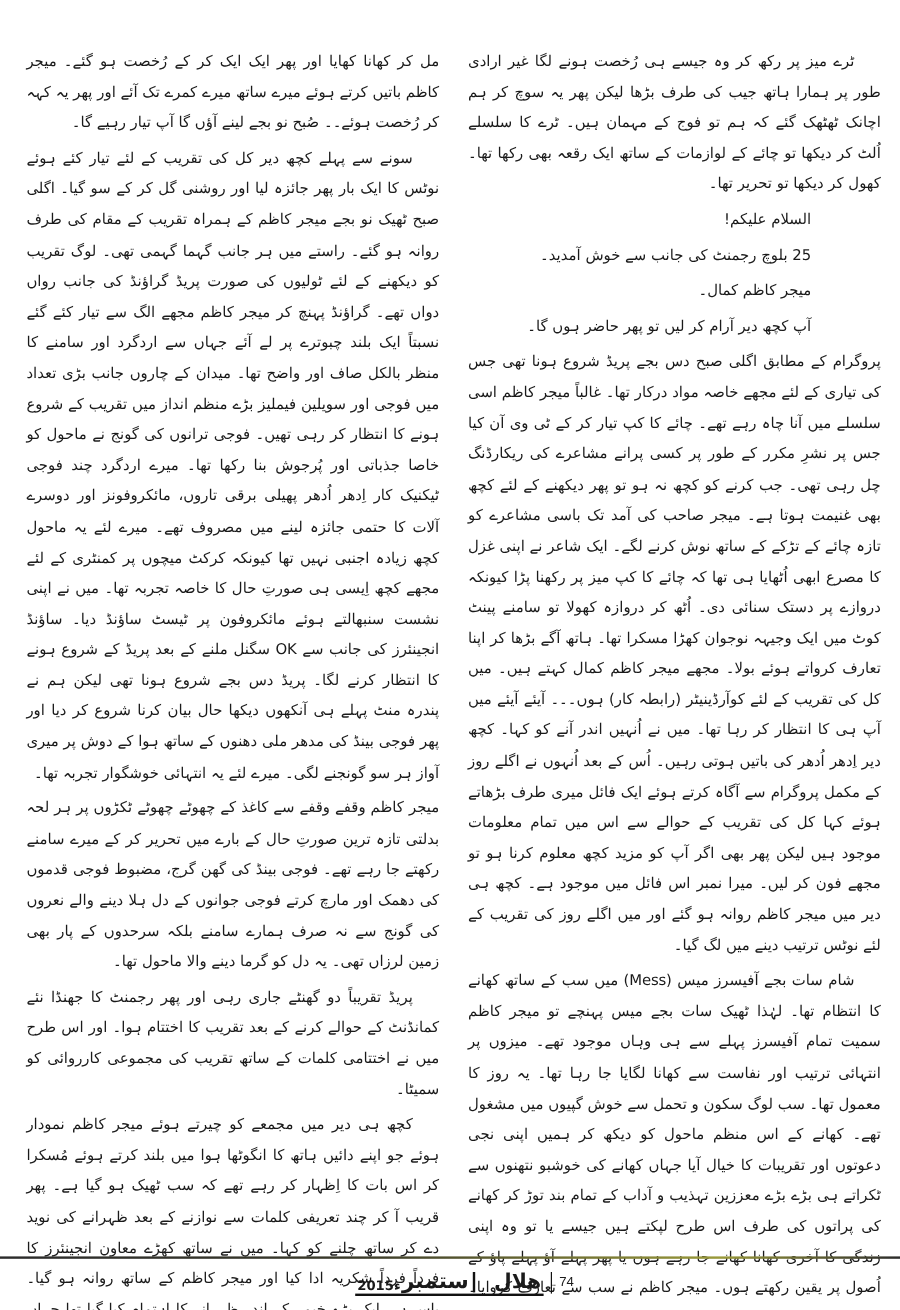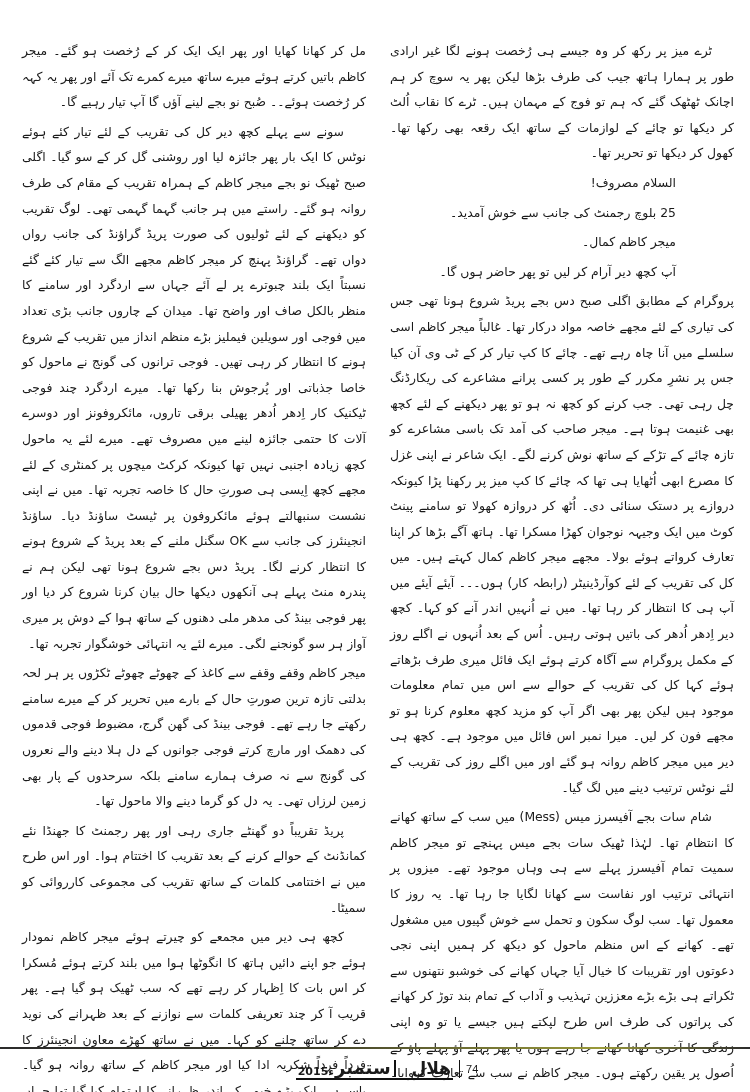--- a/index.html
+++ b/index.html
@@ -34,22 +34,22 @@
   .mast-name { font-size:17px; font-weight:900; border-left:2px solid #111; border-right:0; padding-left:16px; }
   .sep { width:1px; height:18px; background:#111; margin:0 6px; }
   .pageno { font-size:11px; font-family:Liberation Sans, sans-serif; }
 </style>
 </head>
 <body>
 
 <div class="page">
 
   <div class="col col-right">
-    <p>ٹرے میز پر رکھ کر وہ جیسے ہی رُخصت ہونے لگا غیر ارادی طور پر ہمارا ہاتھ جیب کی طرف بڑھا لیکن پھر یہ سوچ کر ہم اچانک ٹھٹھک گئے کہ ہم تو فوج کے مہمان ہیں۔ ٹرے کا نقاب اُلٹ کر دیکھا تو چائے کے لوازمات کے ساتھ ایک رقعہ بھی رکھا تھا۔ کھول کر دیکھا تو تحریر تھا۔</p>
-    <p class="letter">السلام مصروف!</p>
+    <p>ٹرے میز پر رکھ کر وہ جیسے ہی رُخصت ہونے لگا غیر ارادی طور پر ہمارا ہاتھ جیب کی طرف بڑھا لیکن پھر یہ سوچ کر ہم اچانک ٹھٹھک گئے کہ ہم تو فوج کے مہمان ہیں۔ ٹرے کا سلسلے اُلٹ کر دیکھا تو چائے کے لوازمات کے ساتھ ایک رقعہ بھی رکھا تھا۔ کھول کر دیکھا تو تحریر تھا۔</p>
+    <p class="letter">السلام علیکم!</p>
     <p class="letter">25 بلوچ رجمنٹ کی جانب سے خوش آمدید۔</p>
     <p class="letter">میجر کاظم کمال۔</p>
     <p class="letter">آپ کچھ دیر آرام کر لیں تو پھر حاضر ہوں گا۔</p>
     <p class="noindent">پروگرام کے مطابق اگلی صبح دس بجے پریڈ شروع ہونا تھی جس کی تیاری کے لئے مجھے خاصہ مواد درکار تھا۔ غالباً میجر کاظم اسی سلسلے میں آنا چاہ رہے تھے۔ چائے کا کپ تیار کر کے ٹی وی آن کیا جس پر نشرِ مکرر کے طور پر کسی پرانے مشاعرے کی ریکارڈنگ چل رہی تھی۔ جب کرنے کو کچھ نہ ہو تو پھر دیکھنے کے لئے کچھ بھی غنیمت ہوتا ہے۔ میجر صاحب کی آمد تک باسی مشاعرے کو تازہ چائے کے تڑکے کے ساتھ نوش کرنے لگے۔ ایک شاعر نے اپنی غزل کا مصرع ابھی اُٹھایا ہی تھا کہ چائے کا کپ میز پر رکھنا پڑا کیونکہ دروازے پر دستک سنائی دی۔ اُٹھ کر دروازہ کھولا تو سامنے پینٹ کوٹ میں ایک وجیہہ نوجوان کھڑا مسکرا تھا۔ ہاتھ آگے بڑھا کر اپنا تعارف کرواتے ہوئے بولا۔ مجھے میجر کاظم کمال کہتے ہیں۔ میں کل کی تقریب کے لئے کوآرڈینیٹر (رابطہ کار) ہوں۔۔۔ آیئے آیئے میں آپ ہی کا انتظار کر رہا تھا۔ میں نے اُنہیں اندر آنے کو کہا۔ کچھ دیر اِدھر اُدھر کی باتیں ہوتی رہیں۔ اُس کے بعد اُنہوں نے اگلے روز کے مکمل پروگرام سے آگاہ کرتے ہوئے ایک فائل میری طرف بڑھاتے ہوئے کہا کل کی تقریب کے حوالے سے اس میں تمام معلومات موجود ہیں لیکن پھر بھی اگر آپ کو مزید کچھ معلوم کرنا ہو تو مجھے فون کر لیں۔ میرا نمبر اس فائل میں موجود ہے۔ کچھ ہی دیر میں میجر کاظم روانہ ہو گئے اور میں اگلے روز کی تقریب کے لئے نوٹس ترتیب دینے میں لگ گیا۔</p>
     <p>شام سات بجے آفیسرز میس (Mess) میں سب کے ساتھ کھانے کا انتظام تھا۔ لہٰذا ٹھیک سات بجے میس پہنچے تو میجر کاظم سمیت تمام آفیسرز پہلے سے ہی وہاں موجود تھے۔ میزوں پر انتہائی ترتیب اور نفاست سے کھانا لگایا جا رہا تھا۔ یہ روز کا معمول تھا۔ سب لوگ سکون و تحمل سے خوش گپیوں میں مشغول تھے۔ کھانے کے اس منظم ماحول کو دیکھ کر ہمیں اپنی نجی دعوتوں اور تقریبات کا خیال آیا جہاں کھانے کی خوشبو نتھنوں سے ٹکراتے ہی بڑے بڑے معززین تہذیب و آداب کے تمام بند توڑ کر کھانے کی پراتوں کی طرف اس طرح لپکتے ہیں جیسے یا تو وہ اپنی زندگی کا آخری کھانا کھانے جا رہے ہوں یا پھر پہلے آؤ پہلے پاؤ کے اُصول پر یقین رکھتے ہوں۔ میجر کاظم نے سب سے تعارف کروایا۔ کچھ دیر رسمی گفتگو کے بعد سب نے</p>
   </div>
 
   <div class="col col-left">
     <p class="noindent">مل کر کھانا کھایا اور پھر ایک ایک کر کے رُخصت ہو گئے۔ میجر کاظم باتیں کرتے ہوئے میرے ساتھ میرے کمرے تک آئے اور پھر یہ کہہ کر رُخصت ہوئے۔۔ صُبح نو بجے لینے آؤں گا آپ تیار رہیے گا۔</p>
     <p>سونے سے پہلے کچھ دیر کل کی تقریب کے لئے تیار کئے ہوئے نوٹس کا ایک بار پھر جائزہ لیا اور روشنی گل کر کے سو گیا۔ اگلی صبح ٹھیک نو بجے میجر کاظم کے ہمراہ تقریب کے مقام کی طرف روانہ ہو گئے۔ راستے میں ہر جانب گہما گہمی تھی۔ لوگ تقریب کو دیکھنے کے لئے ٹولیوں کی صورت پریڈ گراؤنڈ کی جانب رواں دواں تھے۔ گراؤنڈ پہنچ کر میجر کاظم مجھے الگ سے تیار کئے گئے نسبتاً ایک بلند چبوترے پر لے آئے جہاں سے اردگرد اور سامنے کا منظر بالکل صاف اور واضح تھا۔ میدان کے چاروں جانب بڑی تعداد میں فوجی اور سویلین فیملیز بڑے منظم انداز میں تقریب کے شروع ہونے کا انتظار کر رہی تھیں۔ فوجی ترانوں کی گونج نے ماحول کو خاصا جذباتی اور پُرجوش بنا رکھا تھا۔ میرے اردگرد چند فوجی ٹیکنیک کار اِدھر اُدھر پھیلی برقی تاروں، مائکروفونز اور دوسرے آلات کا حتمی جائزہ لینے میں مصروف تھے۔ میرے لئے یہ ماحول کچھ زیادہ اجنبی نہیں تھا کیونکہ کرکٹ میچوں پر کمنٹری کے لئے مجھے کچھ اِیسی ہی صورتِ حال کا خاصہ تجربہ تھا۔ میں نے اپنی نشست سنبھالتے ہوئے مائکروفون پر ٹیسٹ ساؤنڈ دیا۔ ساؤنڈ انجینئرز کی جانب سے OK سگنل ملنے کے بعد پریڈ کے شروع ہونے کا انتظار کرنے لگا۔ پریڈ دس بجے شروع ہونا تھی لیکن ہم نے پندرہ منٹ پہلے ہی آنکھوں دیکھا حال بیان کرنا شروع کر دیا اور پھر فوجی بینڈ کی مدھر ملی دھنوں کے ساتھ ہوا کے دوش پر میری آواز ہر سو گونجنے لگی۔ میرے لئے یہ انتہائی خوشگوار تجربہ تھا۔</p>

